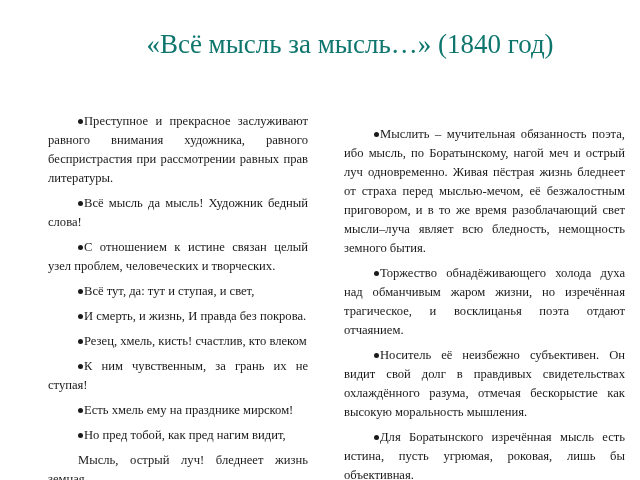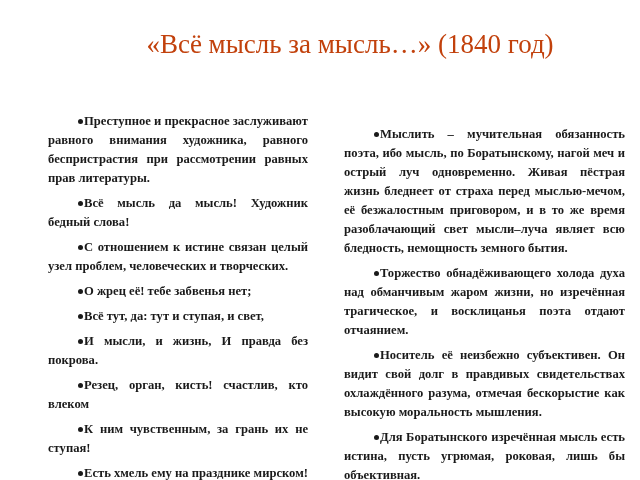--- a/index.html
+++ b/index.html
@@ -19,36 +19,35 @@
     color: #1a1a1a;
   }
   .title {
     position: absolute;
     left: 120px;
     top: 26px;
     width: 460px;
     text-align: center;
     font-size: 27px;
     line-height: 36px;
-    color: #c2410c;
+    color: #0f766e;
     white-space: nowrap;
   }
   .col {
     position: absolute;
     top: 112px;
     font-size: 12.6px;
     line-height: 19px;
     text-align: justify;
   }
   .col-left { left: 48px; width: 260px; }
   .col-right { left: 344px; width: 281px; margin-top: 13px; }
   .para {
     margin: 0 0 6px 0;
     text-indent: 30px;
-    font-weight: bold;
   }
   .bullet {
     display: inline-block;
     width: 5px;
     height: 5px;
     background: #1a1a1a;
     border-radius: 50%;
     margin-right: 1px;
     vertical-align: 1px;
     text-indent: 0;
@@ -57,24 +56,23 @@
 </head>
 <body>
 
 <div class="slide">
   <div class="title">«Всё мысль за мысль…» (1840 год)</div>
 
   <div class="col col-left">
     <p class="para"><span class="bullet"></span><span>Преступное и прекрасное заслуживают равного внимания художника, равного беспристрастия при рассмотрении равных прав литературы.</span></p>
     <p class="para"><span class="bullet"></span><span>Всё мысль да мысль! Художник бедный слова!</span></p>
     <p class="para"><span class="bullet"></span><span>С отношением к истине связан целый узел проблем, человеческих и творческих.</span></p>
-    <p class="para"><span class="bullet"></span><span>О жрец её! тебе забвенья нет;</span></p>
     <p class="para"><span class="bullet"></span><span>Всё тут, да: тут и ступая, и свет,</span></p>
-    <p class="para"><span class="bullet"></span><span>И мысли, и жизнь, И правда без покрова.</span></p>
-    <p class="para"><span class="bullet"></span><span>Резец, орган, кисть! счастлив, кто влеком</span></p>
+    <p class="para"><span class="bullet"></span><span>И смерть, и жизнь, И правда без покрова.</span></p>
+    <p class="para"><span class="bullet"></span><span>Резец, хмель, кисть! счастлив, кто влеком</span></p>
     <p class="para"><span class="bullet"></span><span>К ним чувственным, за грань их не ступая!</span></p>
     <p class="para"><span class="bullet"></span><span>Есть хмель ему на празднике мирском!</span></p>
     <p class="para"><span class="bullet"></span><span>Но пред тобой, как пред нагим видит,</span></p>
     <p class="para"><span>Мысль, острый луч! бледнеет жизнь земная.</span></p>
   </div>
 
   <div class="col col-right">
     <p class="para"><span class="bullet"></span><span>Мыслить – мучительная обязанность поэта, ибо мысль, по Боратынскому, нагой меч и острый луч одновременно. Живая пёстрая жизнь бледнеет от страха перед мыслью-мечом, её безжалостным приговором, и в то же время разоблачающий свет мысли–луча являет всю бледность, немощность земного бытия.</span></p>
     <p class="para"><span class="bullet"></span><span>Торжество обнадёживающего холода духа над обманчивым жаром жизни, но изречённая трагическое, и восклицанья поэта отдают отчаянием.</span></p>
     <p class="para"><span class="bullet"></span><span>Носитель её неизбежно субъективен. Он видит свой долг в правдивых свидетельствах охлаждённого разума, отмечая бескорыстие как высокую моральность мышления.</span></p>

